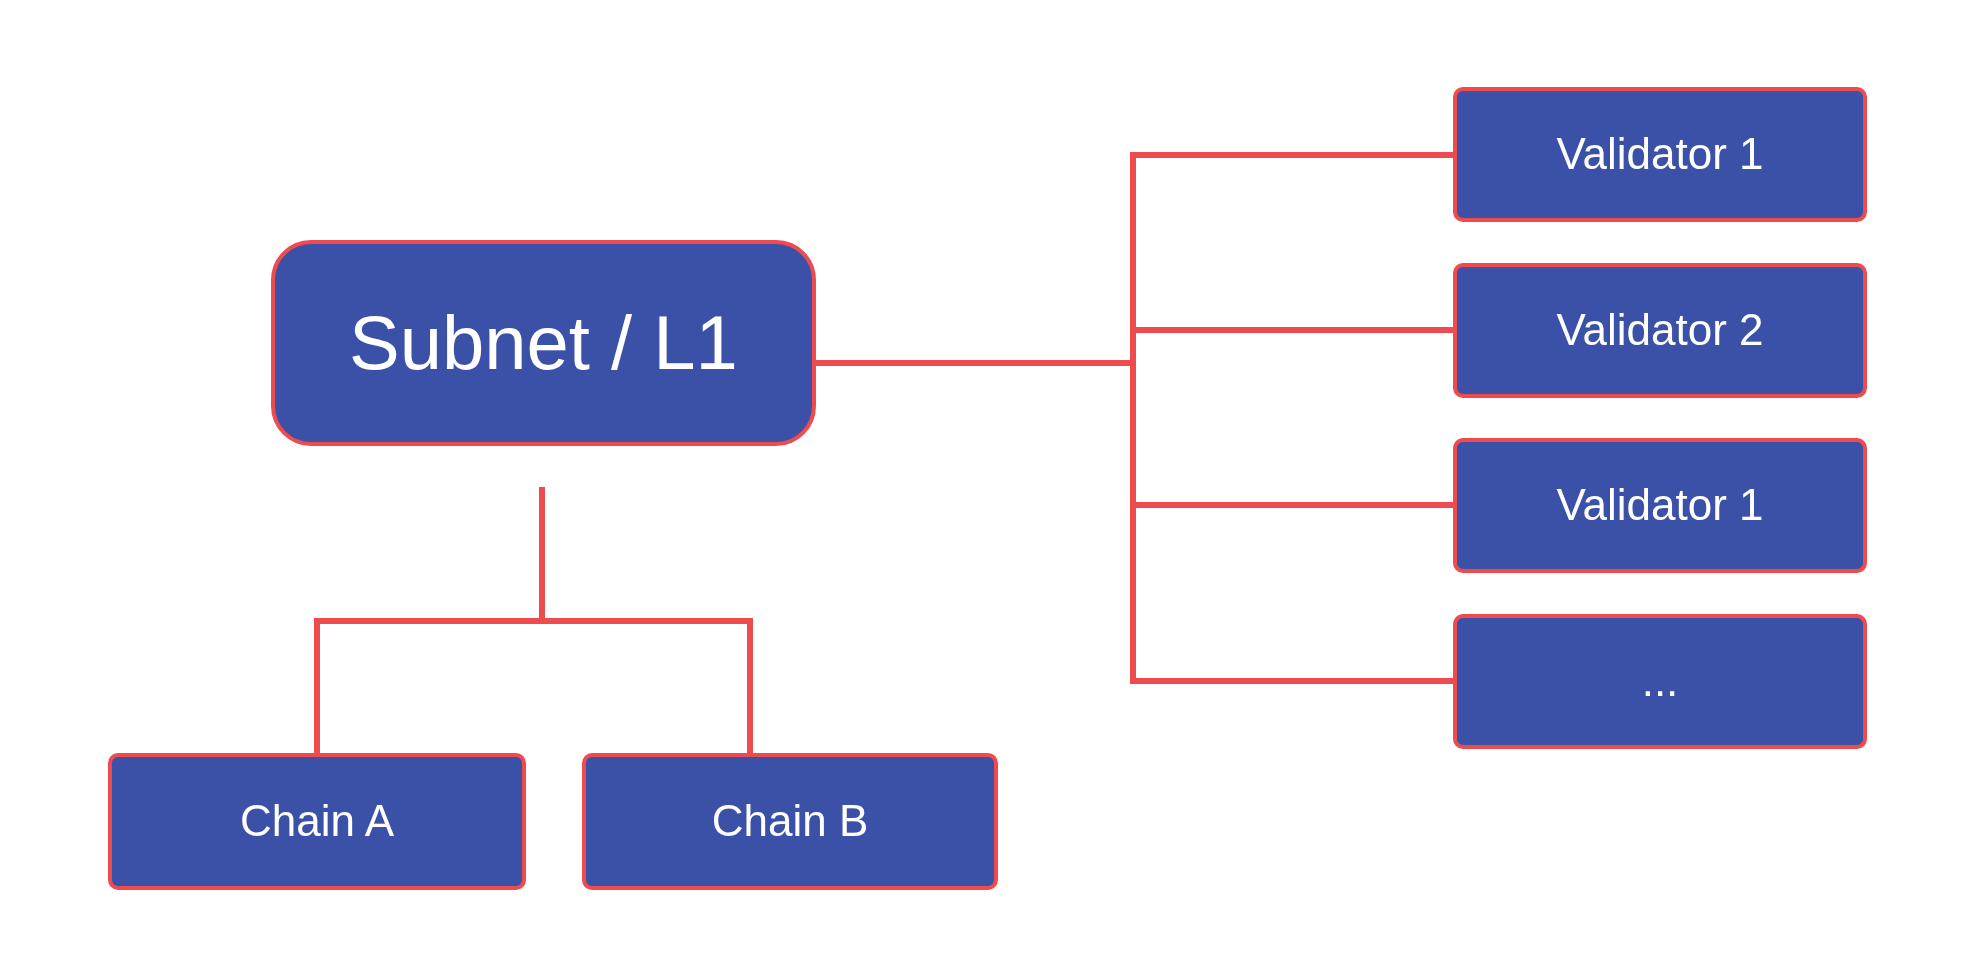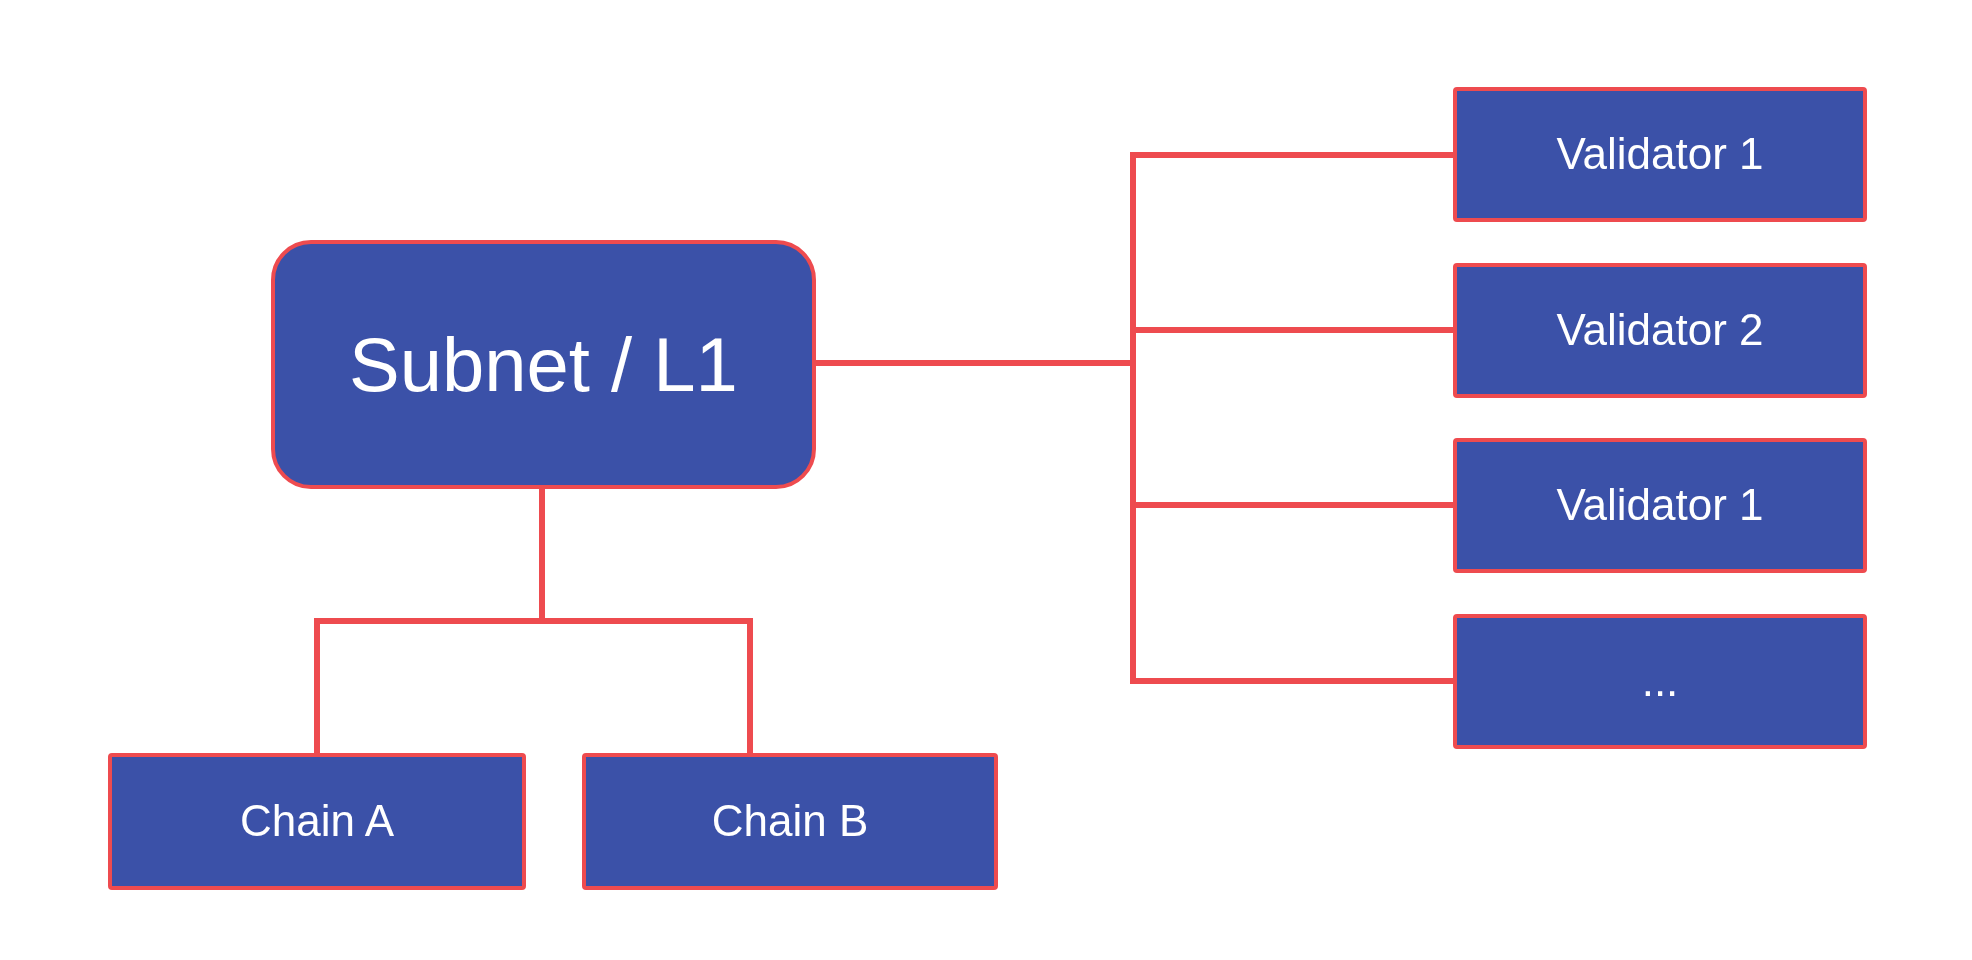--- a/index.html
+++ b/index.html
@@ -24,27 +24,27 @@
     border: 4px solid var(--line-color);
     color: var(--text-color);
     display: flex;
     align-items: center;
     justify-content: center;
     text-align: center;
     line-height: 1.1;
   }
   .node-large {
     left: 271px; top: 240px;
-    width: 545px; height: 249px;
+    width: 545px; height: 206px;
     border-radius: 40px;
     font-size: 76px;
   }
   .node-small {
     width: 414px; height: 135px;
-    border-radius: 4px;
+    border-radius: 10px;
     font-size: 44px;
   }
   .chain   { top: 753px; height: 137px; }
   #chain-a { left: 108px; width: 418px; }
   #chain-b { left: 582px; width: 416px; }
   .validator { left: 1453px; }
   #validator-1    { top: 87px;  }
   #validator-2    { top: 263px; justify-content: center; }
   #validator-3    { top: 438px; }
   #validator-more { top: 614px; }

